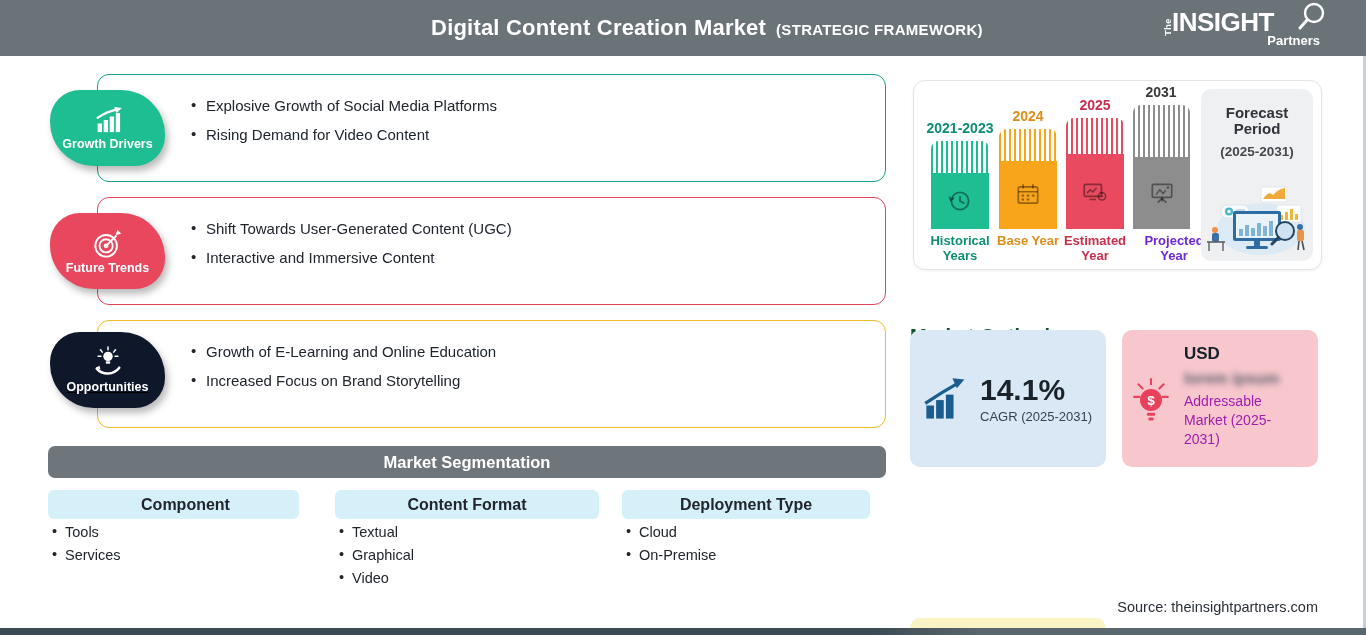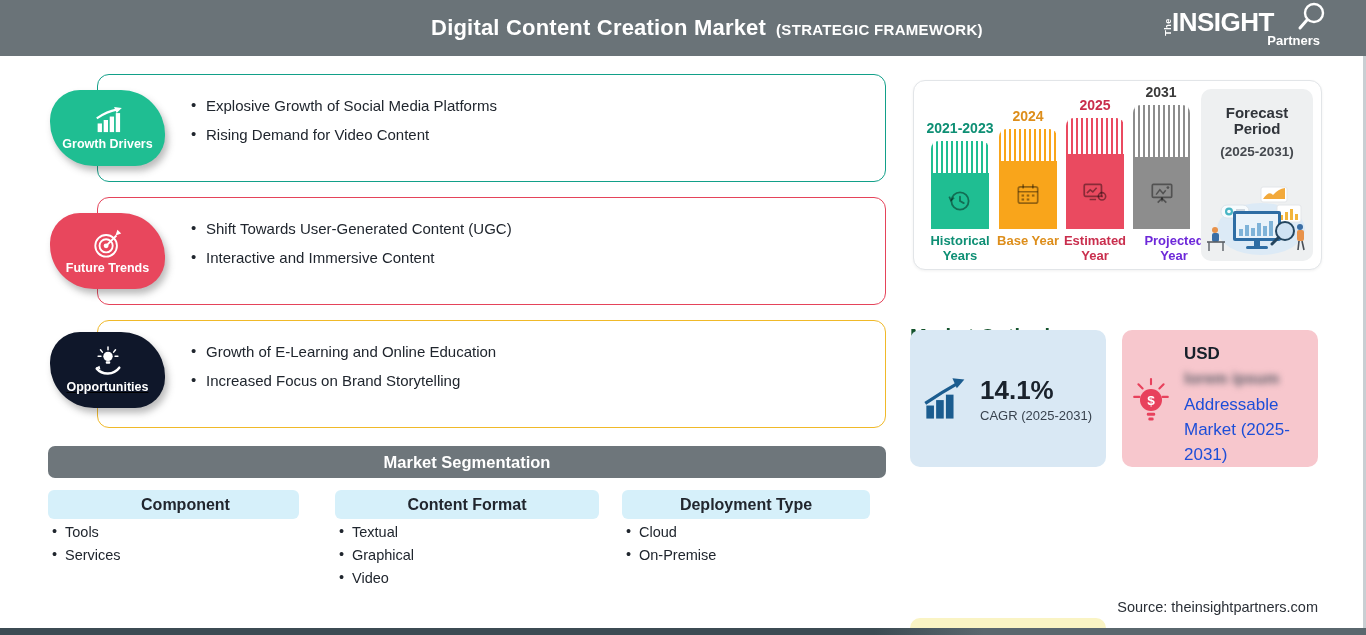--- a/index.html
+++ b/index.html
@@ -54,28 +54,28 @@
   .tl-solid{flex:1;display:flex;align-items:center;justify-content:center;}
   .tl-year{position:absolute;width:90px;text-align:center;font-size:14px;font-weight:bold;}
   .tl-label{position:absolute;top:152px;width:90px;text-align:center;font-size:13px;
             font-weight:bold;line-height:15px;}
 
   
   .mo-heading{position:absolute;left:910px;top:288px;font-size:20px;font-weight:bold;color:#14532d;margin-top:37px;}
   .mo-card{position:absolute;width:196px;border-radius:10px;box-sizing:border-box;}
   .cagr-card{display:flex;align-items:center;padding-left:12px;}
   .cagr-text{margin-left:8px;}
-  .cagr-value{font-size:26px;font-weight:800;color:#1A222C;}
+  .cagr-value{font-size:30px;font-weight:800;color:#1A222C;}
   .cagr-label{font-size:13px;color:#38424E;margin-top:2px;}
   .usd-card{padding:14px 12px 10px 62px;position:relative;}
   .usd-card .ic{position:absolute;left:8px;top:50%;transform:translateY(-50%);}
   .usd{font-size:17px;font-weight:bold;color:#16202A;}
   .blurred{display:inline-block;font-size:16px;font-weight:bold;color:#60606A;
            filter:blur(3px);margin:6px 0 4px;}
-  .card-label{font-size:17px;color:#1d4ed8;line-height:25px;}
+  .card-label{font-size:14px;color:#a21caf;line-height:19px;}
 
   .source{position:absolute;right:48px;top:599px;font-size:14.5px;color:#2A2F36;}
   .bottom-bar{position:absolute;left:0;bottom:0;width:100%;height:7px;
               background:linear-gradient(90deg,#3C4B53 0%,#3C4B53 64%,#5A676E 72%,#5A676E 100%);}
   .right-edge{position:absolute;right:0;top:56px;bottom:7px;width:3px;background:#C9CFD3;}
 </style>
 </head>
 <body>
 
 <div class="page">

